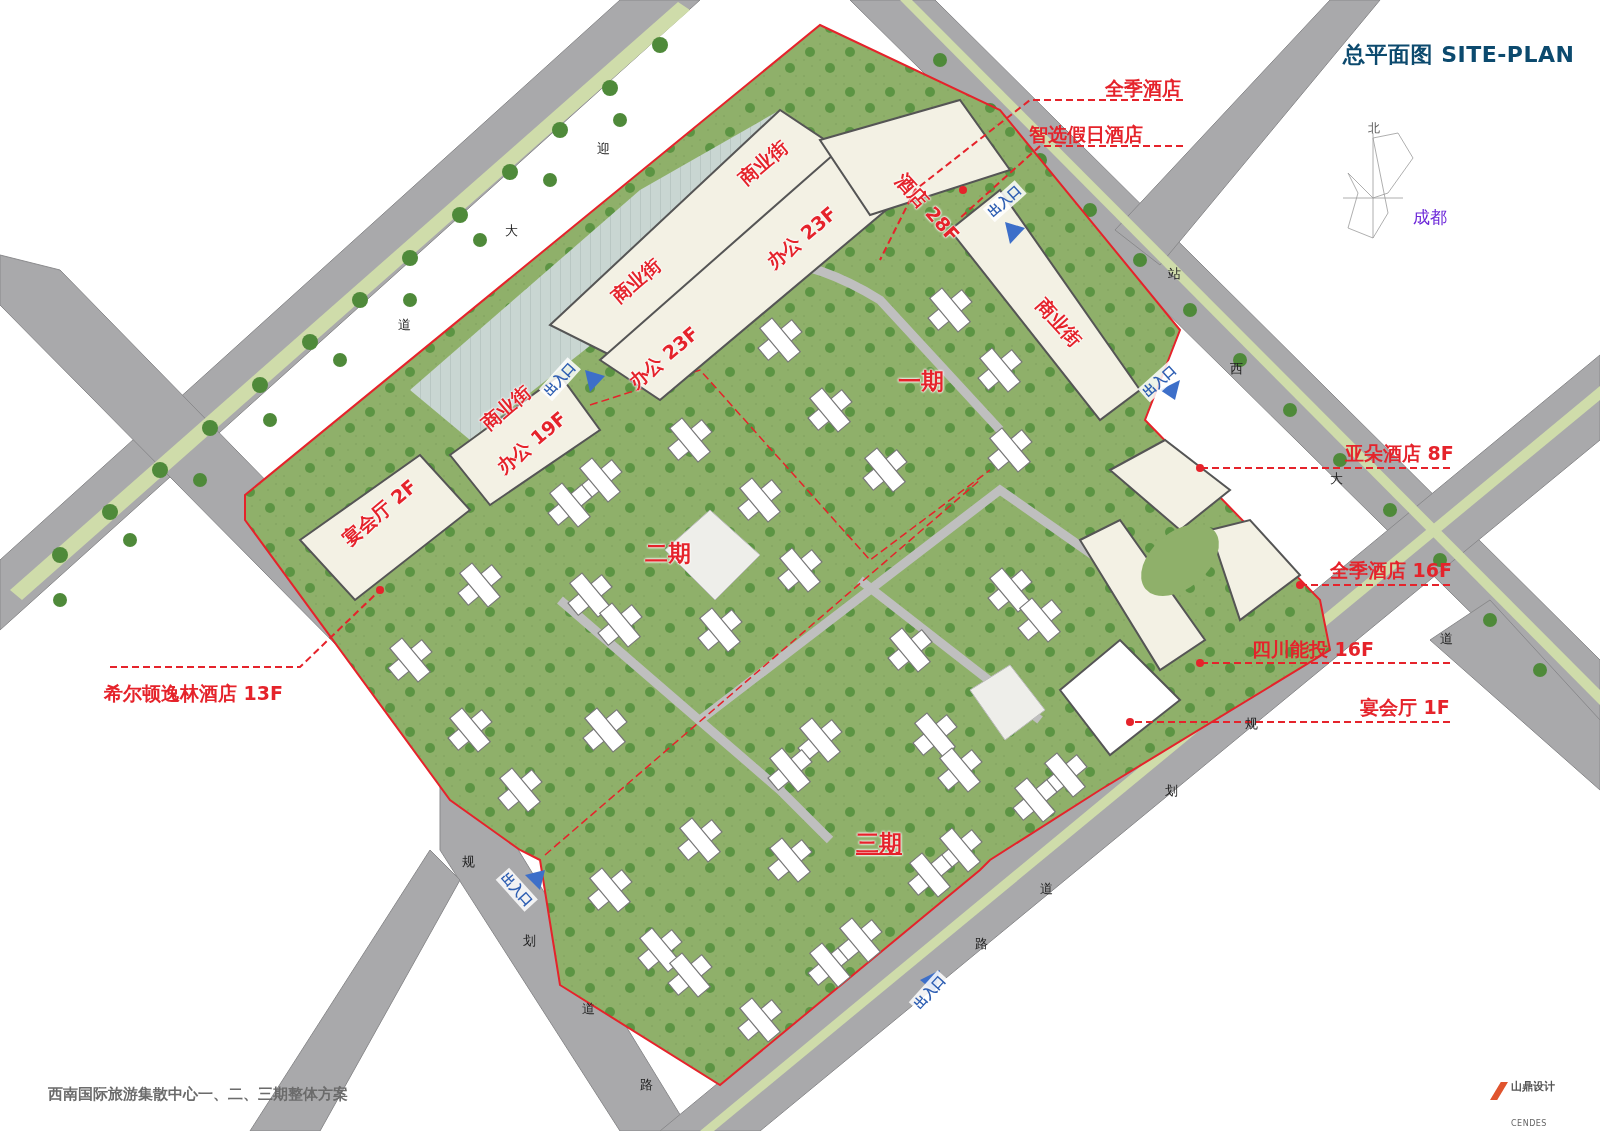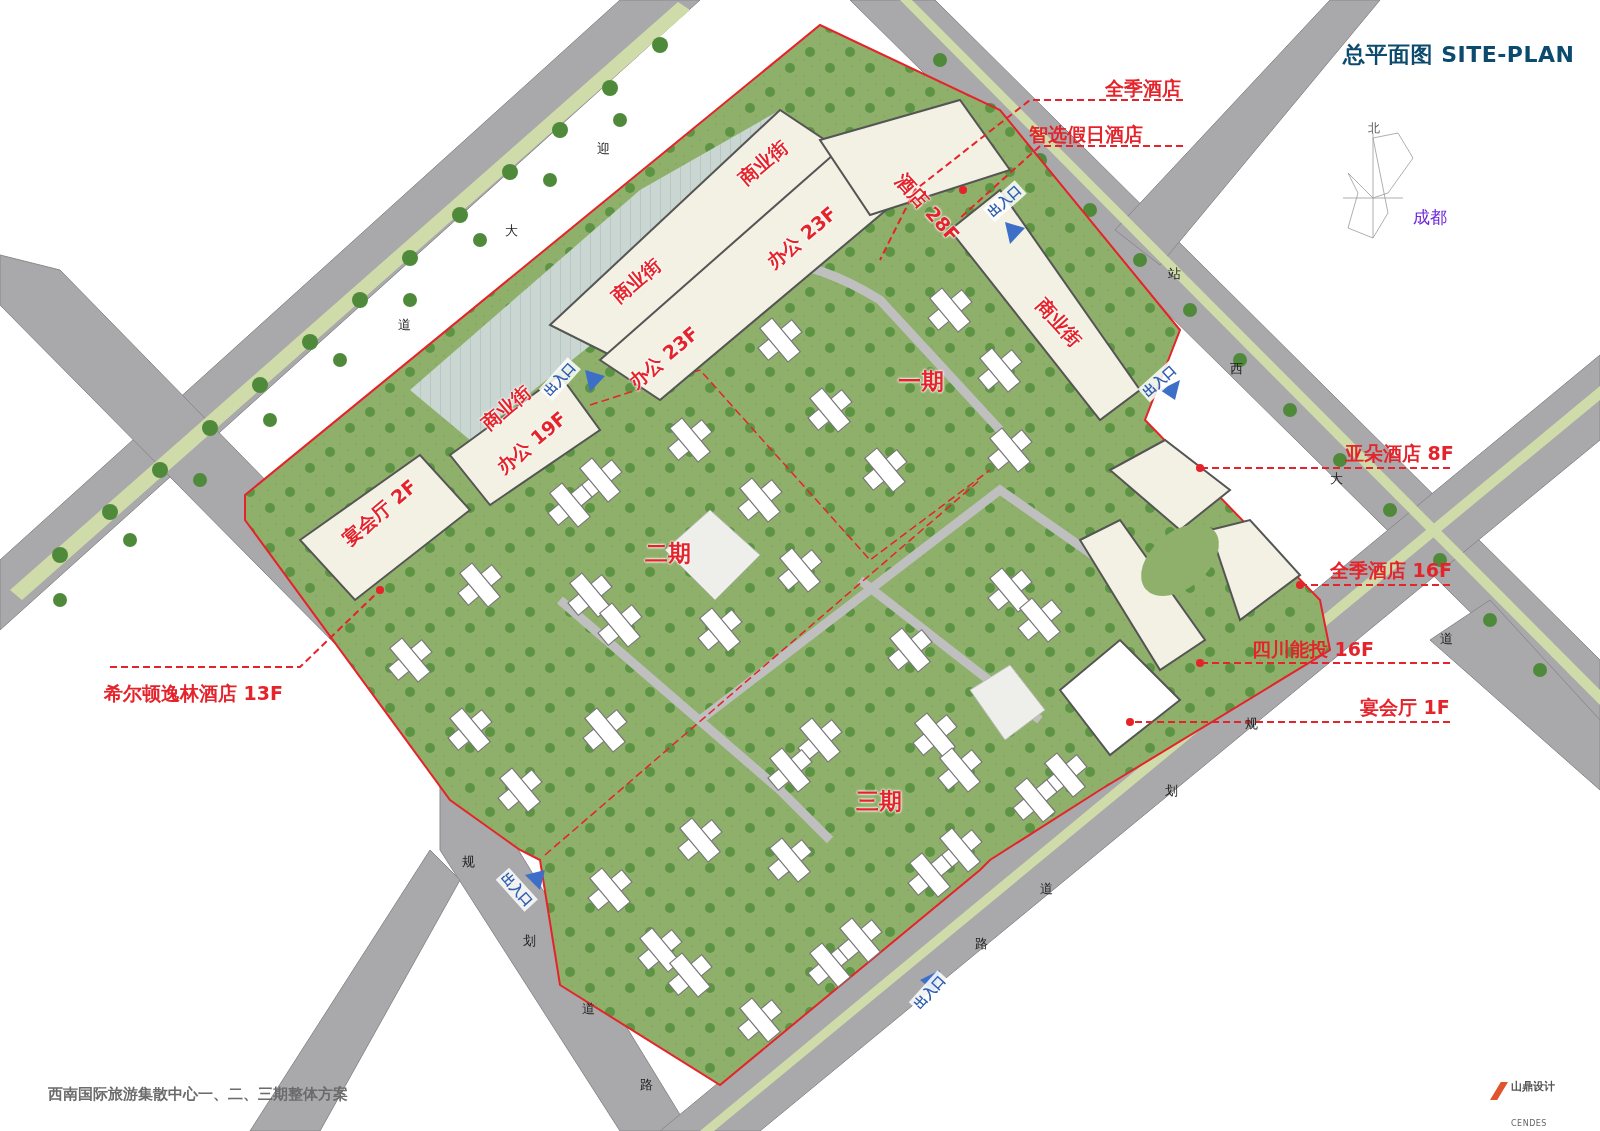--- a/index.html
+++ b/index.html
@@ -351,21 +351,21 @@
 <div class="bldg-label" style="left:478px; top:395px; transform:rotate(-40deg);">商业街</div>
 <div class="bldg-label" style="left:1030px; top:310px; transform:rotate(48deg);">商业街</div>
 <div class="bldg-label" style="left:760px; top:225px; transform:rotate(-40deg);">办公 23F</div>
 <div class="bldg-label" style="left:622px; top:345px; transform:rotate(-40deg);">办公 23F</div>
 <div class="bldg-label" style="left:490px; top:430px; transform:rotate(-40deg);">办公 19F</div>
 <div class="bldg-label" style="left:885px; top:195px; transform:rotate(48deg);">酒店 28F</div>
 <div class="bldg-label" style="left:335px; top:500px; transform:rotate(-40deg);">宴会厅 2F</div>
 
 <div class="phase-label" style="left:898px; top:366px;">一期</div>
 <div class="phase-label" style="left:645px; top:538px;">二期</div>
-<div class="phase-label" style="left:856px; top:786px;">三期</div>
+<div class="phase-label" style="left:856px; top:828px;text-decoration:underline;">三期</div>
 
 <div class="entrance" style="left:540px; top:362px; transform:rotate(-48deg);">
   <span class="entrance-text">出入口</span>
 </div>
 <div class="entrance" style="left:985px; top:185px; transform:rotate(-42deg);">
   <span class="entrance-text">出入口</span>
 </div>
 <div class="entrance" style="left:1140px; top:365px; transform:rotate(-42deg);">
   <span class="entrance-text">出入口</span>
 </div>

